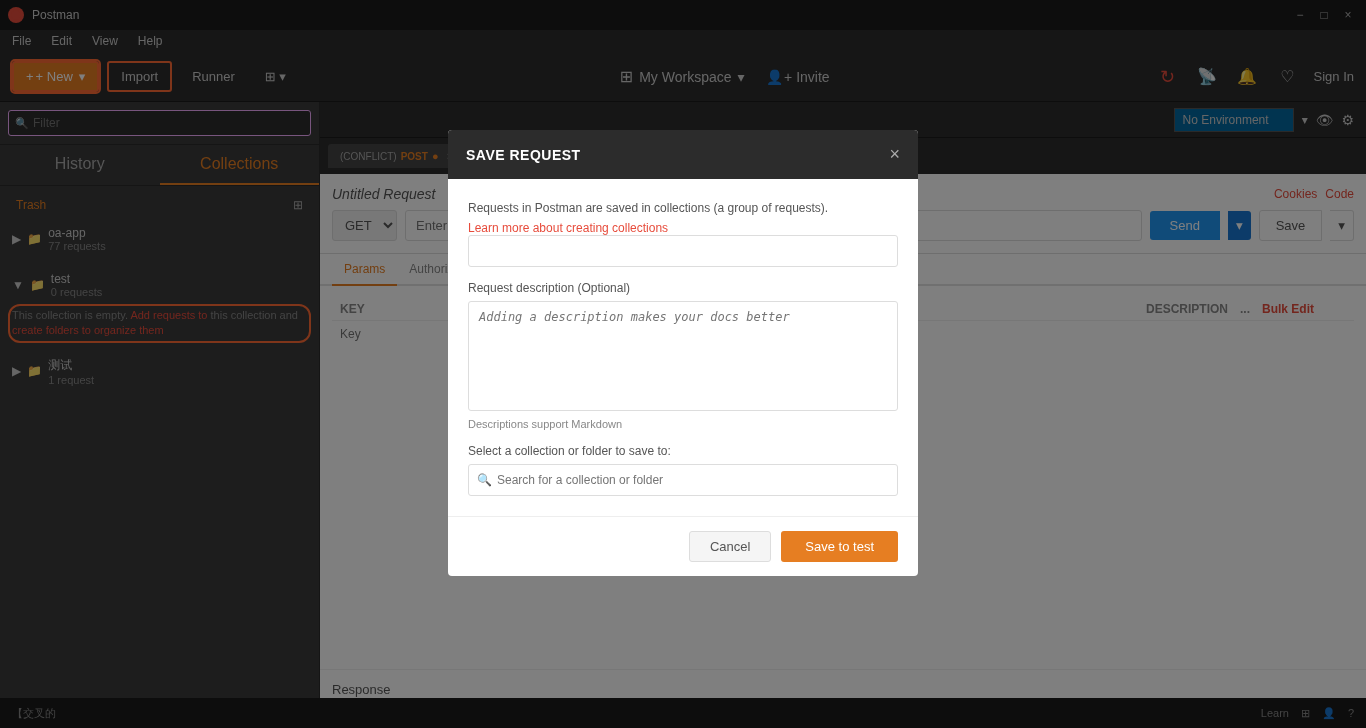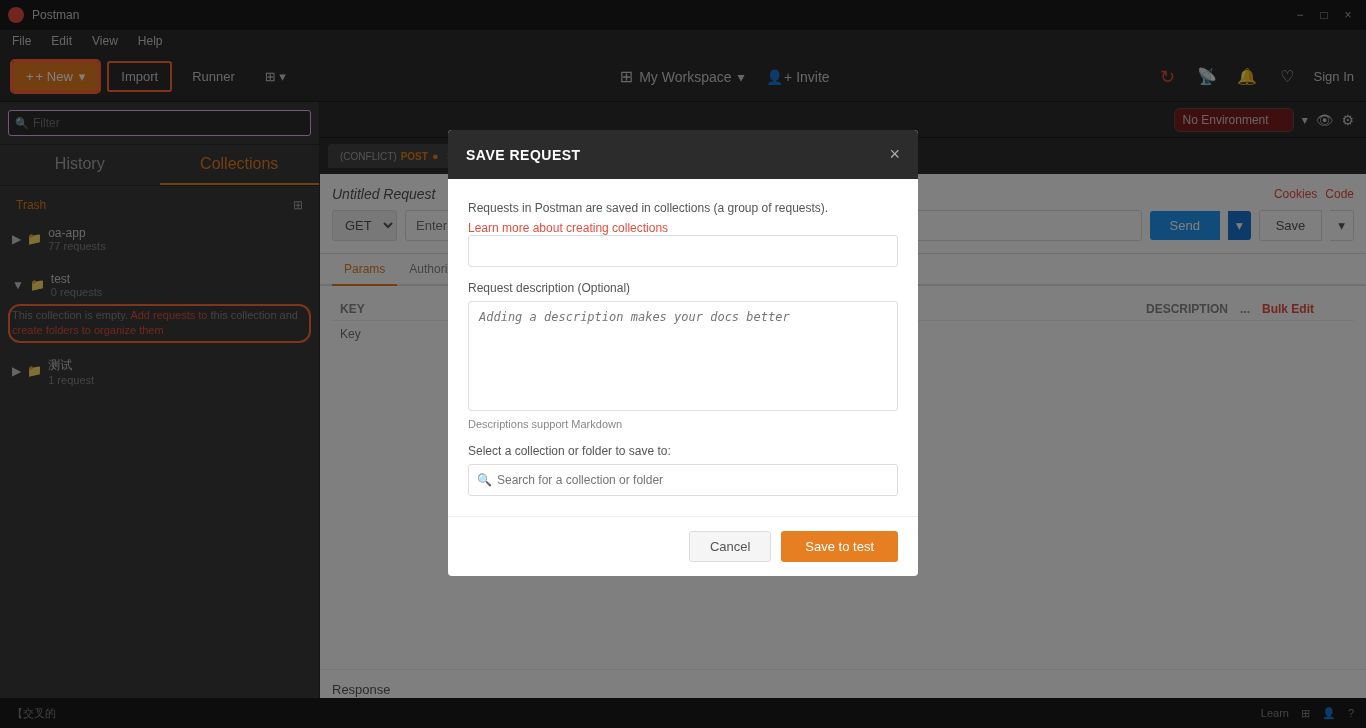--- a/index.html
+++ b/index.html
@@ -526,21 +526,21 @@
             <div class="collection-count">1 request</div>
           </div>
         </div>
       </div>
     </div>
   </div>
 
   <div style="flex:1; display:flex; flex-direction:column; overflow:hidden;">
 
     <div class="env-bar">
-      <span style="background:#7f1d1d; border:1px solid #555; color:#ccc; padding:4px 24px 4px 8px; border-radius:6px; font-size:12px; cursor:pointer;">No Environment</span>
+      <span style="background:#0369a1; border:1px solid #555; color:#ccc; padding:4px 24px 4px 8px; border-radius:0; font-size:12px; cursor:pointer;">No Environment</span>
       <span style="color:#ccc;">▾</span>
       <span class="env-icon">👁</span>
       <span class="env-icon">⚙</span>
     </div>
 
     <div class="tabs-bar">
       <div class="request-tab">
         <span class="tab-conflict">(CONFLICT)</span>
         <span class="method method-post">POST</span>
         <span style="color:#e67e22;">●</span>

